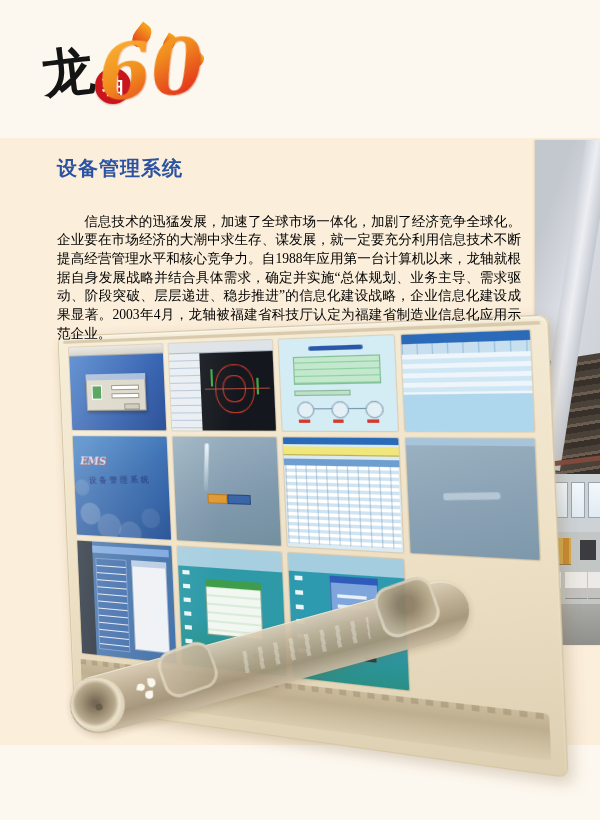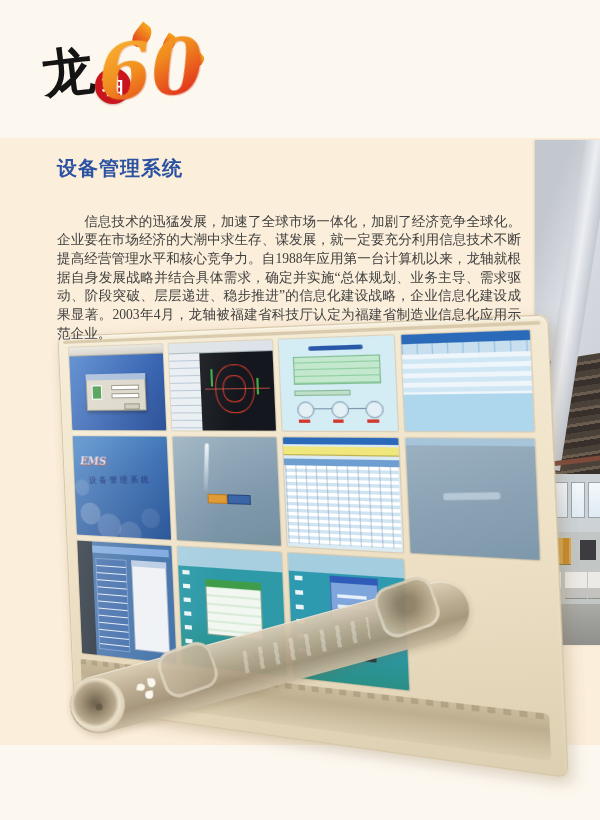--- a/index.html
+++ b/index.html
@@ -26,21 +26,21 @@
     filter:drop-shadow(1px 1px 0 rgba(190,60,20,.25))}
   .flame{position:absolute;background:linear-gradient(#f7a81d,#e13a1e);z-index:1}
   .flame.f1{left:92px;top:-4px;width:16px;height:24px;border-radius:0 60% 50% 55%;transform:rotate(38deg)}
   .flame.f2{left:122px;top:6px;width:11px;height:17px;border-radius:0 60% 50% 55%;transform:rotate(30deg)}
   .flame.f3{left:152px;top:26px;width:9px;height:14px;border-radius:0 60% 50% 55%;transform:rotate(45deg)}
 
   
   .heading{position:absolute;left:57px;top:155px;z-index:5;
     font-family:"Liberation Sans",sans-serif;font-weight:bold;font-size:20px;color:#2b52a2;letter-spacing:1px}
   .para{position:absolute;left:57px;top:199px;width:464px;z-index:5;
-    font-size:13.6px;line-height:18.7px;color:#404040;text-align:justify;text-indent:2em}
+    font-size:13.6px;line-height:18.7px;color:#000000;text-align:justify;text-indent:2em}
 
   
   .photo{position:absolute;left:535px;top:140px;width:65px;height:505px;overflow:hidden;background:#c5c9cf;z-index:1;
     box-shadow:-1px 0 2px rgba(150,130,100,.25)}
   .ph-wall-top{position:absolute;left:0;top:0;width:100%;height:240px;
     background:linear-gradient(110deg,#c3c7ce 25%,#d9dce2 55%,#cdd1d8)}
   .ph-pillar{position:absolute;left:26px;top:-14px;width:26px;height:345px;transform:rotate(9deg);
     background:linear-gradient(90deg,#cfd3da,#eceef2 45%,#c2c7cf);z-index:2}
   .ph-roof{position:absolute;left:-22px;top:218px;width:120px;height:128px;transform:rotate(-9deg);
     background:repeating-linear-gradient(180deg,#4a4138 0 6px,#6a5d4f 6px 9px,#38302a 9px 15px);z-index:1}

